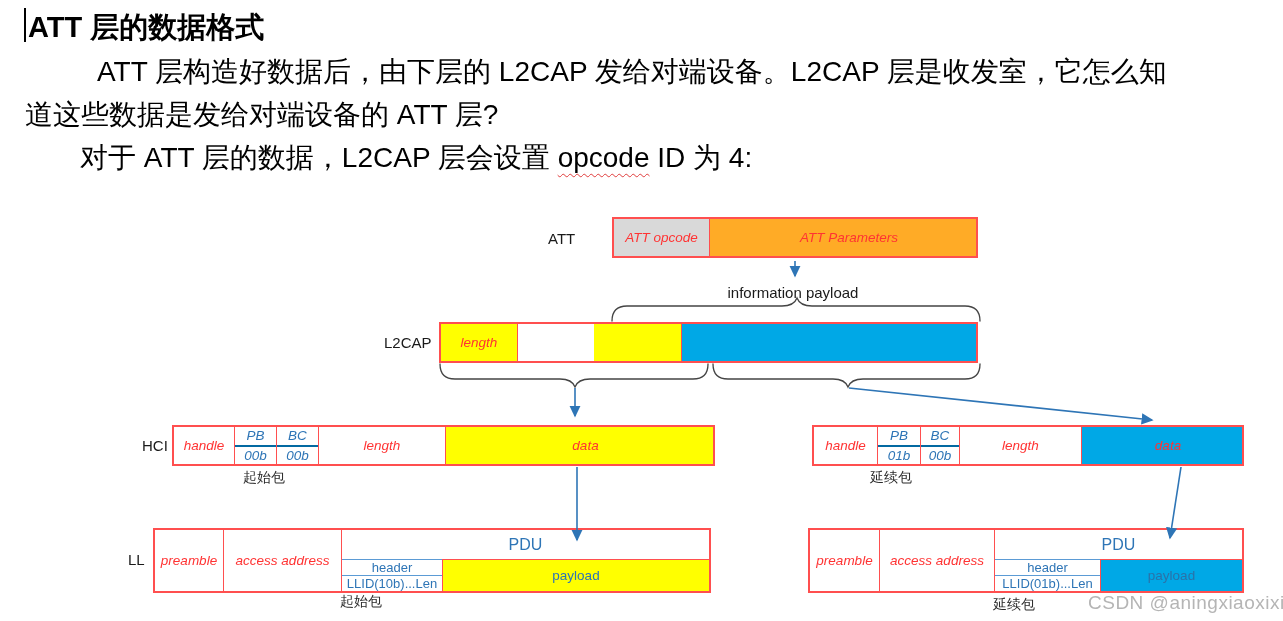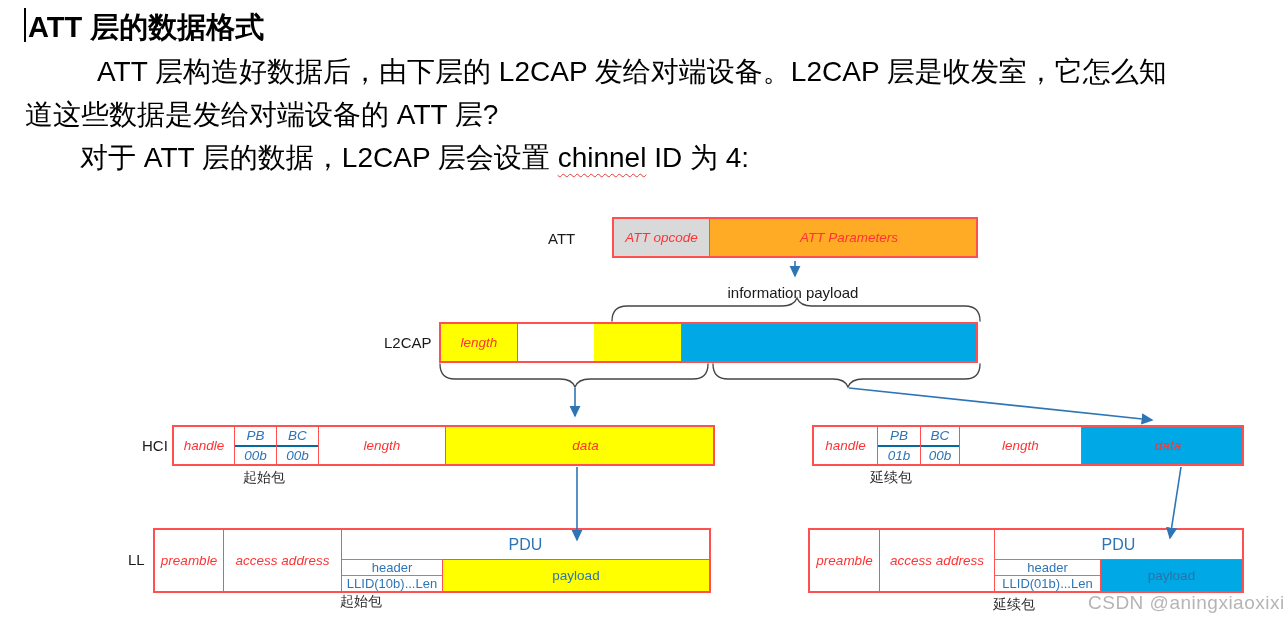--- a/index.html
+++ b/index.html
@@ -55,21 +55,21 @@
 <body>
 
 <div class="screen">
 
   <div class="abs caret" style="left:24px; top:8px;"></div>
   <div class="abs doc-title" style="left:28px; top:8px;">ATT 层的数据格式</div>
 
   <div class="abs doc-line" style="left:97px; top:53px;">ATT 层构造好数据后，由下层的 L2CAP 发给对端设备。L2CAP 层是收发室，它怎么知</div>
   <div class="abs doc-line" style="left:25px; top:96px;">道这些数据是发给对端设备的 ATT 层?</div>
   <div class="abs doc-line" style="left:80px; top:139px;">
-    <span>对于 ATT 层的数据，L2CAP 层会设置 </span><span class="misspell">chinnel</span><span> ID 为 4:</span>
+    <span>对于 ATT 层的数据，L2CAP 层会设置 </span><span class="misspell">opcode</span><span> ID 为 4:</span>
   </div>
 
   <div class="abs layer-label" style="left:548px; top:230px;">ATT</div>
   <div class="abs boxrow" style="left:612px; top:217px; width:366px; height:41px;">
     <div class="cell gray rt divR" style="width:96px;">ATT opcode</div>
     <div class="cell orange rt grow">ATT Parameters</div>
   </div>
 
   <div class="abs info-label" style="left:693px; top:284px; width:200px;">information payload</div>
 

